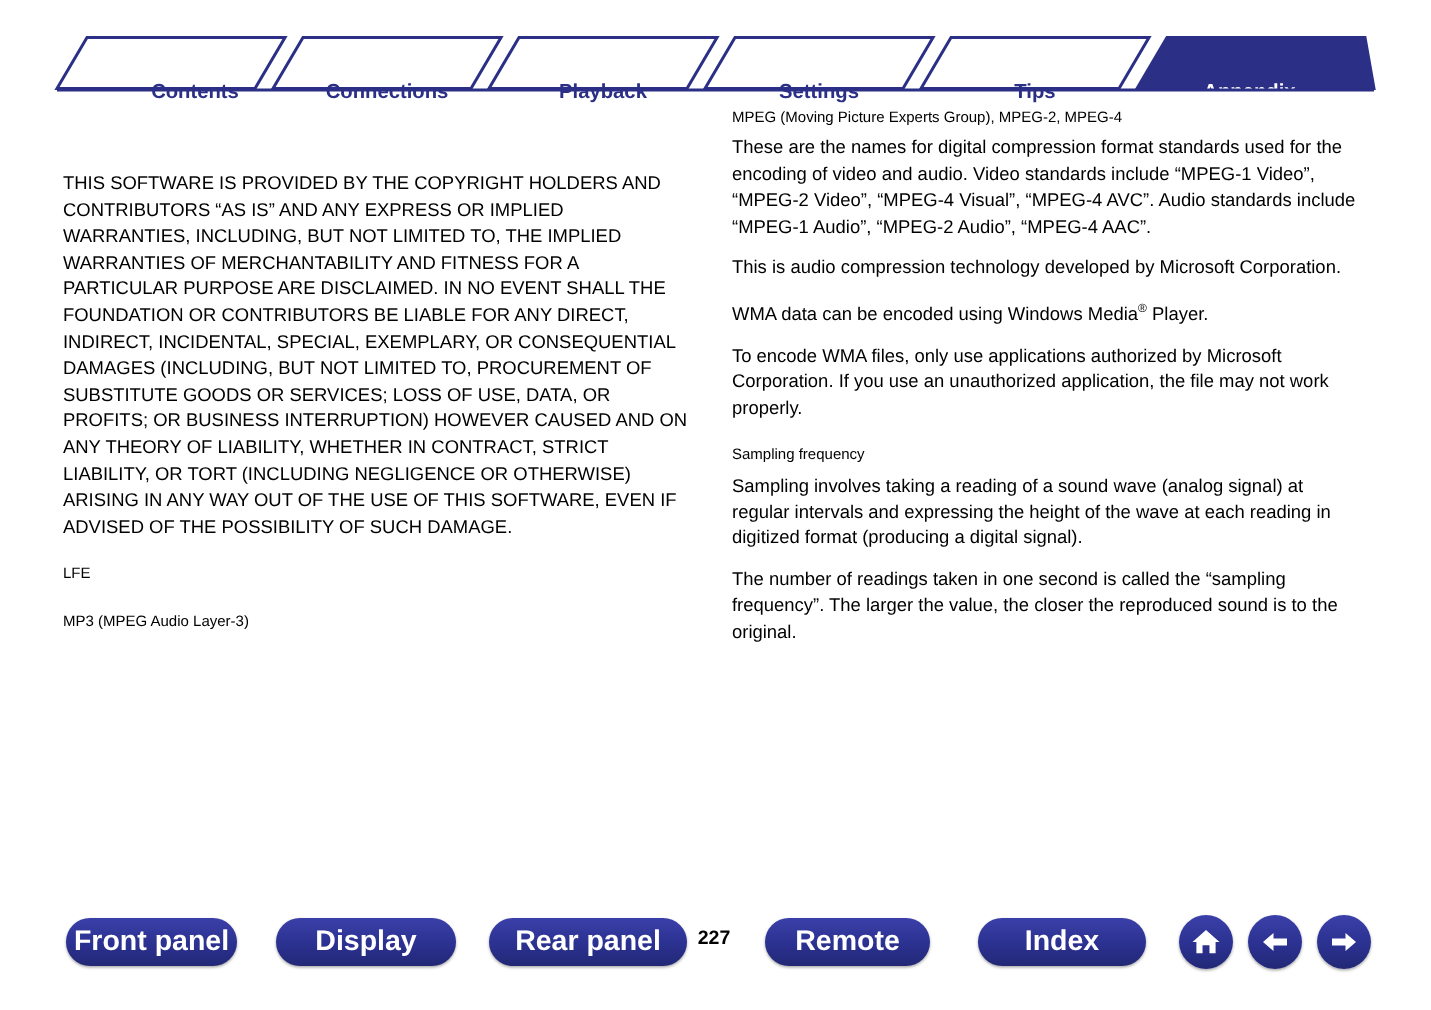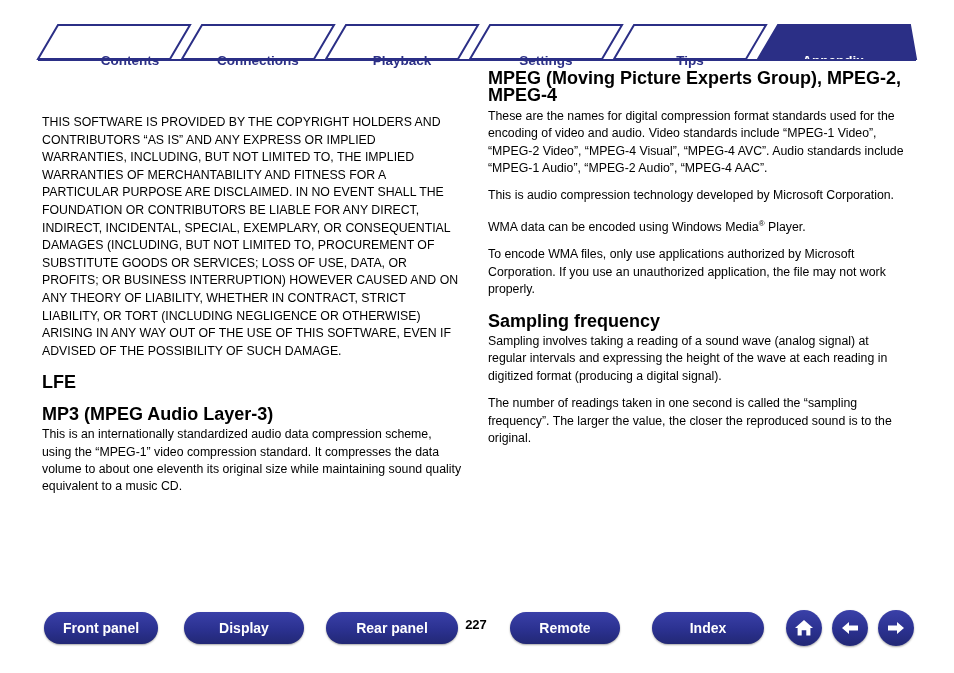--- a/index.html
+++ b/index.html
@@ -63,22 +63,22 @@
     left: 488px;
     width: 422px;
   }
   .para {
     margin: 0 0 0 0;
   }
   .para + .para {
     margin-top: 10px;
   }
   .heading {
-    font-weight: bold;
-    font-size: 18px;
+    font-weight: normal;
+    font-size: 10px;
     margin-top: 14px;
     margin-bottom: 3px;
   }
   .heading.first {
     margin-top: 0;
   }
   .license {
     line-height: 17.6px;
     margin-top: 44px;
   }
@@ -95,21 +95,21 @@
     width: 954px;
     height: 48px;
   }
   .pill {
     position: absolute;
     top: 0;
     height: 32px;
     border-radius: 16px;
     background: #2b3190;
     color: #ffffff;
-    font-size: 14px;
+    font-size: 19px;
     font-weight: bold;
     display: flex;
     align-items: center;
     justify-content: center;
     box-shadow: 0 1px 2px rgba(0,0,0,0.35);
     background-image: linear-gradient(to bottom, #3a40a8 0%, #2b3190 55%, #222875 100%);
   }
   .pagenum {
     position: absolute;
     left: 452px;
@@ -156,21 +156,20 @@
   <div class="tab-label active" style="left:774px; width:118px;">Appendix</div>
 </div>
 <div class="tabrule"></div>
 
 <div class="col col-left">
   <p class="para license">THIS SOFTWARE IS PROVIDED BY THE COPYRIGHT HOLDERS AND CONTRIBUTORS “AS IS” AND ANY EXPRESS OR IMPLIED WARRANTIES, INCLUDING, BUT NOT LIMITED TO, THE IMPLIED WARRANTIES OF MERCHANTABILITY AND FITNESS FOR A PARTICULAR PURPOSE ARE DISCLAIMED. IN NO EVENT SHALL THE FOUNDATION OR CONTRIBUTORS BE LIABLE FOR ANY DIRECT, INDIRECT, INCIDENTAL, SPECIAL, EXEMPLARY, OR CONSEQUENTIAL DAMAGES (INCLUDING, BUT NOT LIMITED TO, PROCUREMENT OF SUBSTITUTE GOODS OR SERVICES; LOSS OF USE, DATA, OR PROFITS; OR BUSINESS INTERRUPTION) HOWEVER CAUSED AND ON ANY THEORY OF LIABILITY, WHETHER IN CONTRACT, STRICT LIABILITY, OR TORT (INCLUDING NEGLIGENCE OR OTHERWISE) ARISING IN ANY WAY OUT OF THE USE OF THIS SOFTWARE, EVEN IF ADVISED OF THE POSSIBILITY OF SUCH DAMAGE.</p>
 
   <div class="heading">LFE</div>
 
   <div class="heading">MP3 (MPEG Audio Layer-3)</div>
-  <p class="para">This is an internationally standardized audio data compression scheme, using the “MPEG-1” video compression standard. It compresses the data volume to about one eleventh its original size while maintaining sound quality equivalent to a music CD.</p>
 </div>
 
 <div class="col col-right">
   <div class="heading first">MPEG (Moving Picture Experts Group), MPEG-2, MPEG-4</div>
   <p class="para">These are the names for digital compression format standards used for the encoding of video and audio. Video standards include “MPEG-1 Video”, “MPEG-2 Video”, “MPEG-4 Visual”, “MPEG-4 AVC”. Audio standards include “MPEG-1 Audio”, “MPEG-2 Audio”, “MPEG-4 AAC”.</p>
 
   <p class="para">This is audio compression technology developed by Microsoft Corporation.</p>
   <p class="para"><span>WMA data can be encoded using Windows Media</span><sup>®</sup><span> Player.</span></p>
   <p class="para">To encode WMA files, only use applications authorized by Microsoft Corporation. If you use an unauthorized application, the file may not work properly.</p>
 

